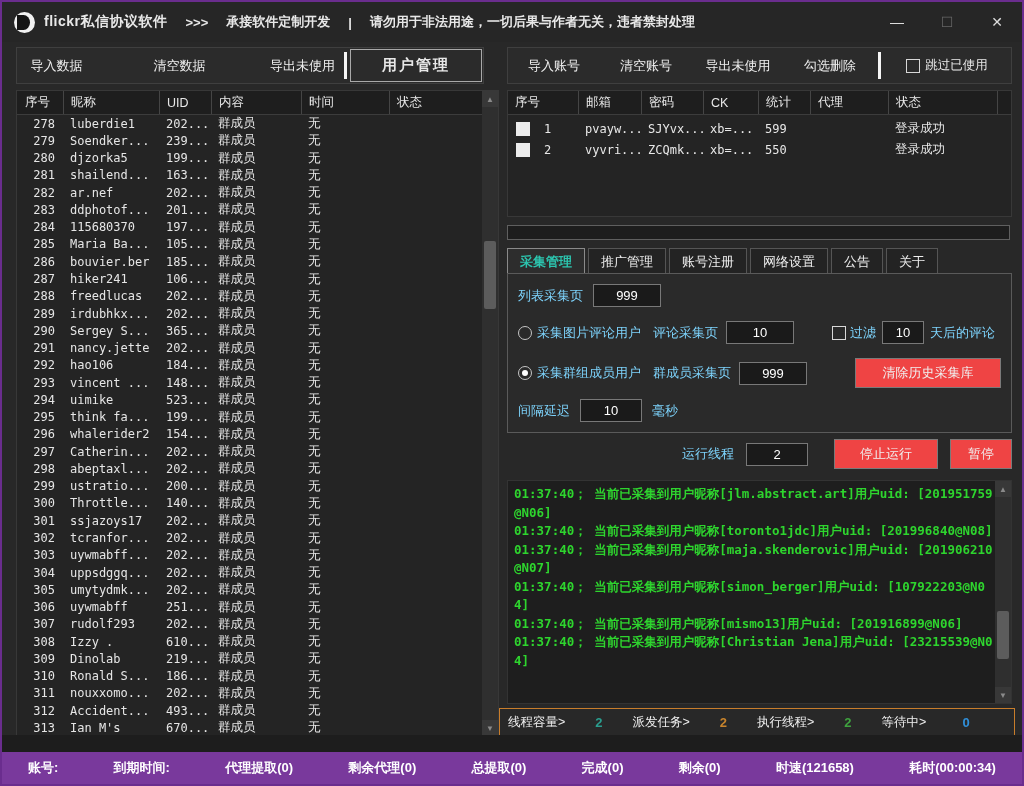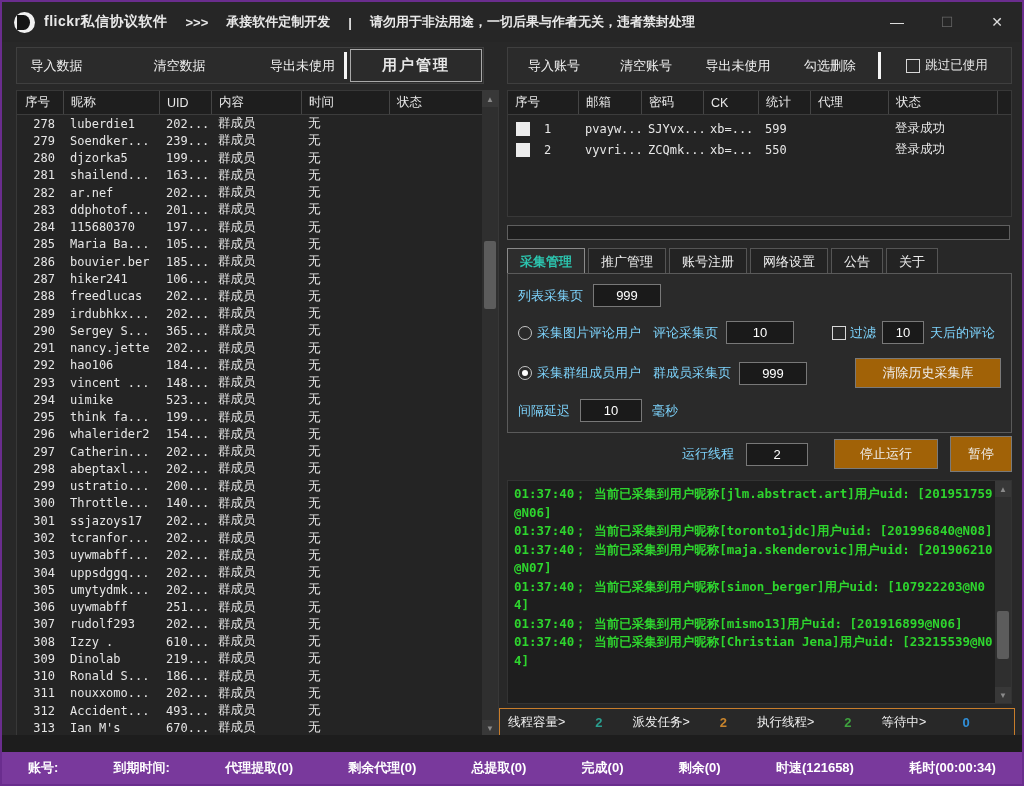--- a/index.html
+++ b/index.html
@@ -25,21 +25,21 @@
   .tb-sep { width:3px; height:27px; background:#f5f5f5; margin:0 2px; }
   .manage-btn { width:132px; height:33px; margin:0 1px; border:1px solid #a9a9a9; display:flex; align-items:center; justify-content:center; font-size:15px; font-weight:bold; letter-spacing:2px; }
   .skip-wrap { width:128px; display:flex; align-items:center; justify-content:center; gap:5px; }
 
   
   .checkbox { width:14px; height:14px; border:1px solid #d8d8d8; background:transparent; flex:0 0 auto; }
   .checkbox.filled { background:#ececec; border-color:#ececec; }
   .radio { width:14px; height:14px; border:1px solid #c5c5c5; border-radius:50%; flex:0 0 auto; position:relative; }
   .radio.checked::after { content:''; position:absolute; left:3px; top:3px; width:6px; height:6px; border-radius:50%; background:#fff; }
   .tinput { background:#1a1a1a; border:1px solid #787878; color:#fff; text-align:center; font-size:13px; height:23px; font-family:"Liberation Sans",sans-serif; }
-  .gbtn { background:#a16207; border:1px solid #7a7a7a; color:#f0f0f0; font-size:13px; display:flex; align-items:center; justify-content:center; cursor:default; }
+  .gbtn { background:#ef4444; border:1px solid #7a7a7a; color:#f0f0f0; font-size:13px; display:flex; align-items:center; justify-content:center; cursor:default; }
 
   
   .vscroll { position:absolute; top:0; bottom:0; right:0; width:16px; background:#2f2f2f; }
   .vscroll .arr { position:absolute; left:0; width:16px; height:16px; color:#8a8a8a; font-size:8px; display:flex; align-items:center; justify-content:center; background:#383838; }
   .vscroll .arr.up { top:0; } .vscroll .arr.down { bottom:0; }
   .vscroll .thumb { position:absolute; left:2px; width:12px; background:#5c5c5c; border-radius:2px; }
 
   
   .left-table { position:absolute; left:14px; top:88px; width:483px; height:647px; background:#242424; border:1px solid #383838; }
   .lt-header { display:flex; height:24px; background:#1e1e1e; border-bottom:1px solid #3c3c3c; align-items:center; font-size:12.5px; padding-right:16px; }
@@ -579,21 +579,21 @@
       <span class="g-label">间隔延迟</span>
       <input class="tinput" style="width: 62px; margin-left: 10px;" value="10">
       <span class="g-label" style="margin-left:10px;">毫秒</span>
     </div>
   </div>
 
   <div class="run-row">
     <span class="g-label">运行线程</span>
     <input class="tinput" style="width: 62px;" value="2">
     <span class="gbtn" style="width:104px;height:30px;margin-left:14px;">停止运行</span>
-    <span class="gbtn" style="width:62px;height:36px;">暂停</span>
+    <span class="gbtn" style="width:62px;height:30px;">暂停</span>
   </div>
 
   <div class="log-box">
     <div class="log-lines">
 
     <div class="log-line">01:37:40； 当前已采集到用户昵称[jlm.abstract.art]用户uid: [201951759@N06]</div>
         <div class="log-line">01:37:40； 当前已采集到用户昵称[toronto1jdc]用户uid: [201996840@N08]</div>
         <div class="log-line">01:37:40； 当前已采集到用户昵称[maja.skenderovic]用户uid: [201906210@N07]</div>
         <div class="log-line">01:37:40； 当前已采集到用户昵称[simon_berger]用户uid: [107922203@N04]</div>
         <div class="log-line">01:37:40； 当前已采集到用户昵称[mismo13]用户uid: [201916899@N06]</div>

